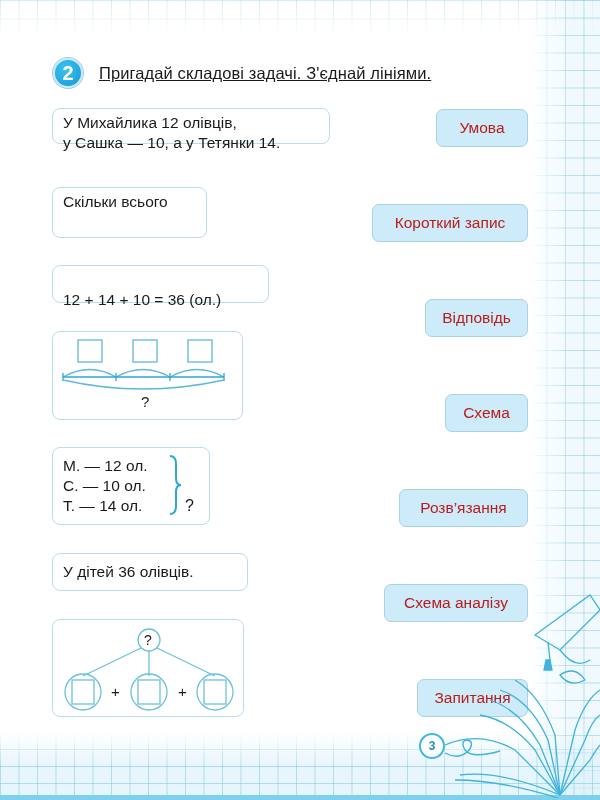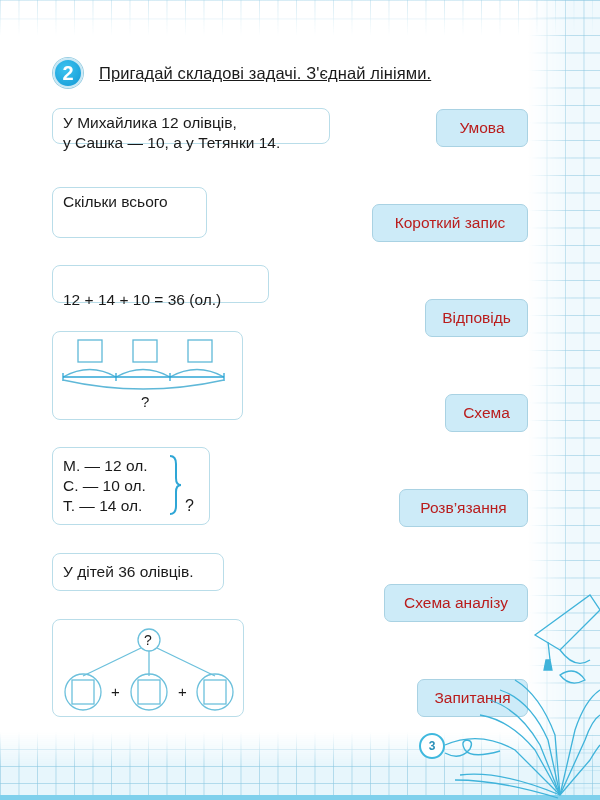--- a/index.html
+++ b/index.html
@@ -128,21 +128,21 @@
       <span class="line">С. — 10 ол.</span>
       <span class="line">Т. — 14 ол.</span>
     </div>
     <svg width="14" height="62" viewBox="0 0 14 62">
       <path d="M2 2 Q8 2 8 10 L8 24 Q8 31 13 31 Q8 31 8 38 L8 52 Q8 60 2 60" fill="none" stroke="#2ea6d6" stroke-width="2"></path>
     </svg>
     <span class="brief-q">?</span>
   </div>
 </div>
 
-<div class="lbox" style="left:52px; top:553px; width:172px; height:38px; padding-top:8px;">
+<div class="lbox" style="left:52px; top:553px; width:196px; height:38px; padding-top:8px;">
   <span class="line">У дітей 36 олівців.</span>
 </div>
 
 <div class="lbox" style="left:52px; top:619px; width:192px; height:98px; padding:0;">
   <svg width="192" height="98" viewBox="0 0 192 98">
     <g fill="none" stroke="#6cc0dc" stroke-width="1.3">
       <circle cx="96" cy="20" r="11"></circle>
       <line x1="88" y1="28" x2="30" y2="56"></line>
       <line x1="96" y1="31" x2="96" y2="56"></line>
       <line x1="104" y1="28" x2="162" y2="56"></line>

